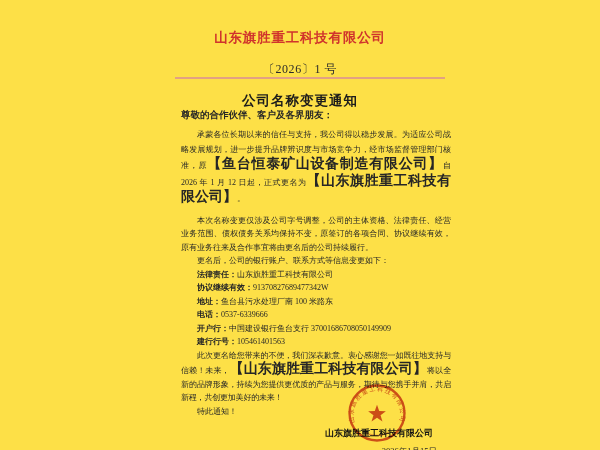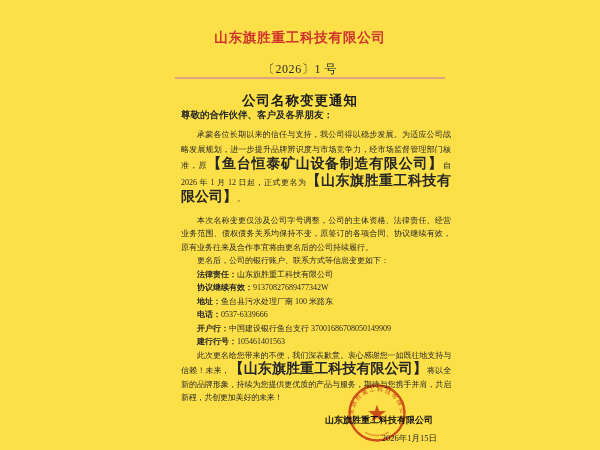--- a/index.html
+++ b/index.html
@@ -80,20 +80,21 @@
       <p><span class="lbl">法律责任：</span><span class="val">山东旗胜重工科技有限公司</span></p>
       <p><span class="lbl">协议继续有效：</span><span class="val val-strong">91370827689477342W</span></p>
       <p><span class="lbl">地址：</span><span class="val">鱼台县污水处理厂南 100 米路东</span></p>
       <p><span class="lbl">电话：</span><span class="val val-strong">0537-6339666</span></p>
       <p><span class="lbl">开户行：</span><span class="val">中国建设银行鱼台支行 </span><span class="val val-strong">37001686708050149909</span></p>
       <p><span class="lbl">建行行号：</span><span class="val val-strong">105461401563</span></p>
     </div>
 
     <p class="indent para-4"><span>此次更名给您带来的不便，我们深表歉意。衷心感谢您一如既往地支持与信赖！未来，</span><span class="company-b">【山东旗胜重工科技有限公司】</span><span>将以全新的品牌形象，持续为您提供更优质的产品与服务，期待与您携手并肩，共启新程，共创更加美好的未来！</span></p>
 
+    <p class="indent closing">特此通知！</p>
 
     <div class="signature">
       <p class="sig-company">山东旗胜重工科技有限公司</p>
       <p class="sig-date">2026年1月15日</p>
     </div>
   </div>
 
   <svg class="seal" viewBox="0 0 60 60" xmlns="http://www.w3.org/2000/svg">
     <defs>
       <path id="sealArc" d="M 8.2,39 A 23,23 0 1 1 51.8,39" fill="none"></path>

